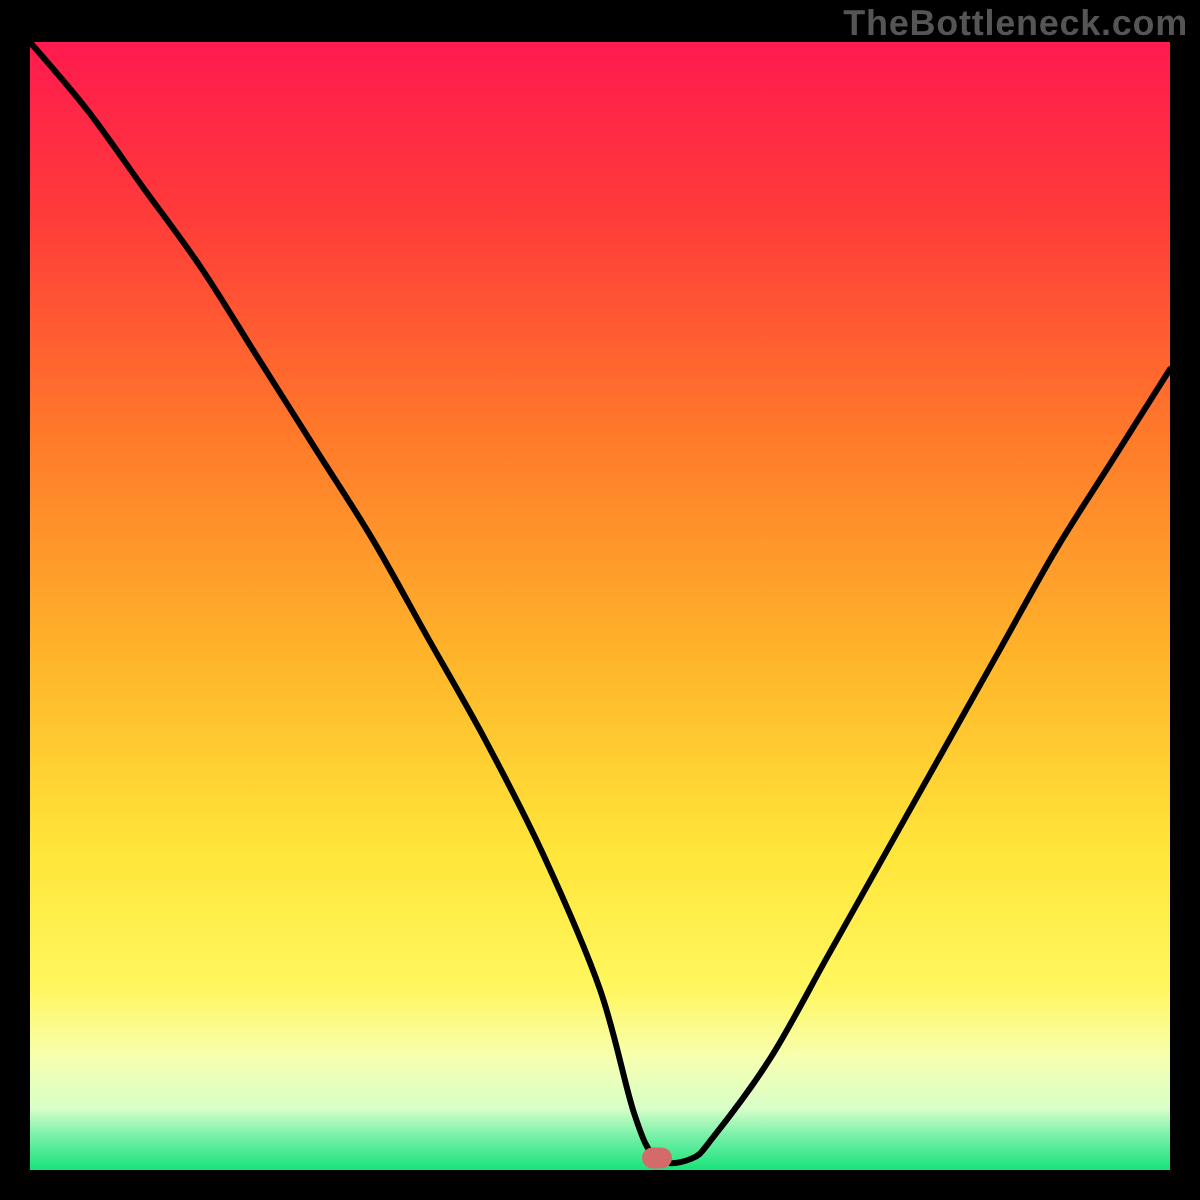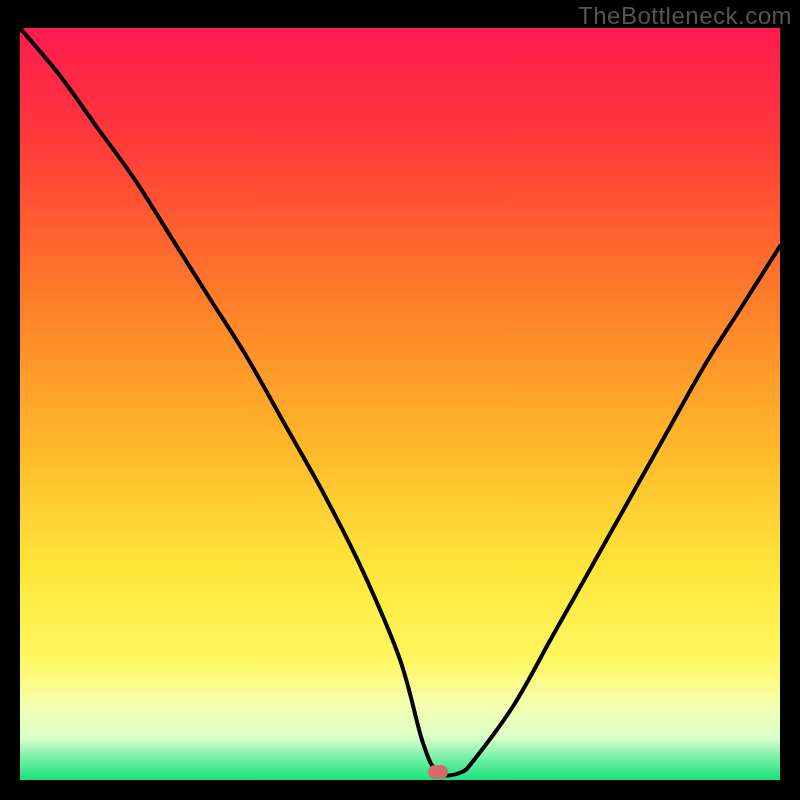--- a/index.html
+++ b/index.html
@@ -15,21 +15,21 @@
     width: 800px;
     height: 800px;
     background: #000;
   }
   .attribution {
     position: absolute;
     top: 2px;
     right: 8px;
     color: #555;
     font-size: 24px;
-    font-weight: 400;
+    font-weight: 700;
     letter-spacing: 0.5px;
     z-index: 5;
   }
   .plot-area {
     position: absolute;
     left: 20px;
     top: 28px;
     width: 760px;
     height: 752px;
     overflow: hidden;

